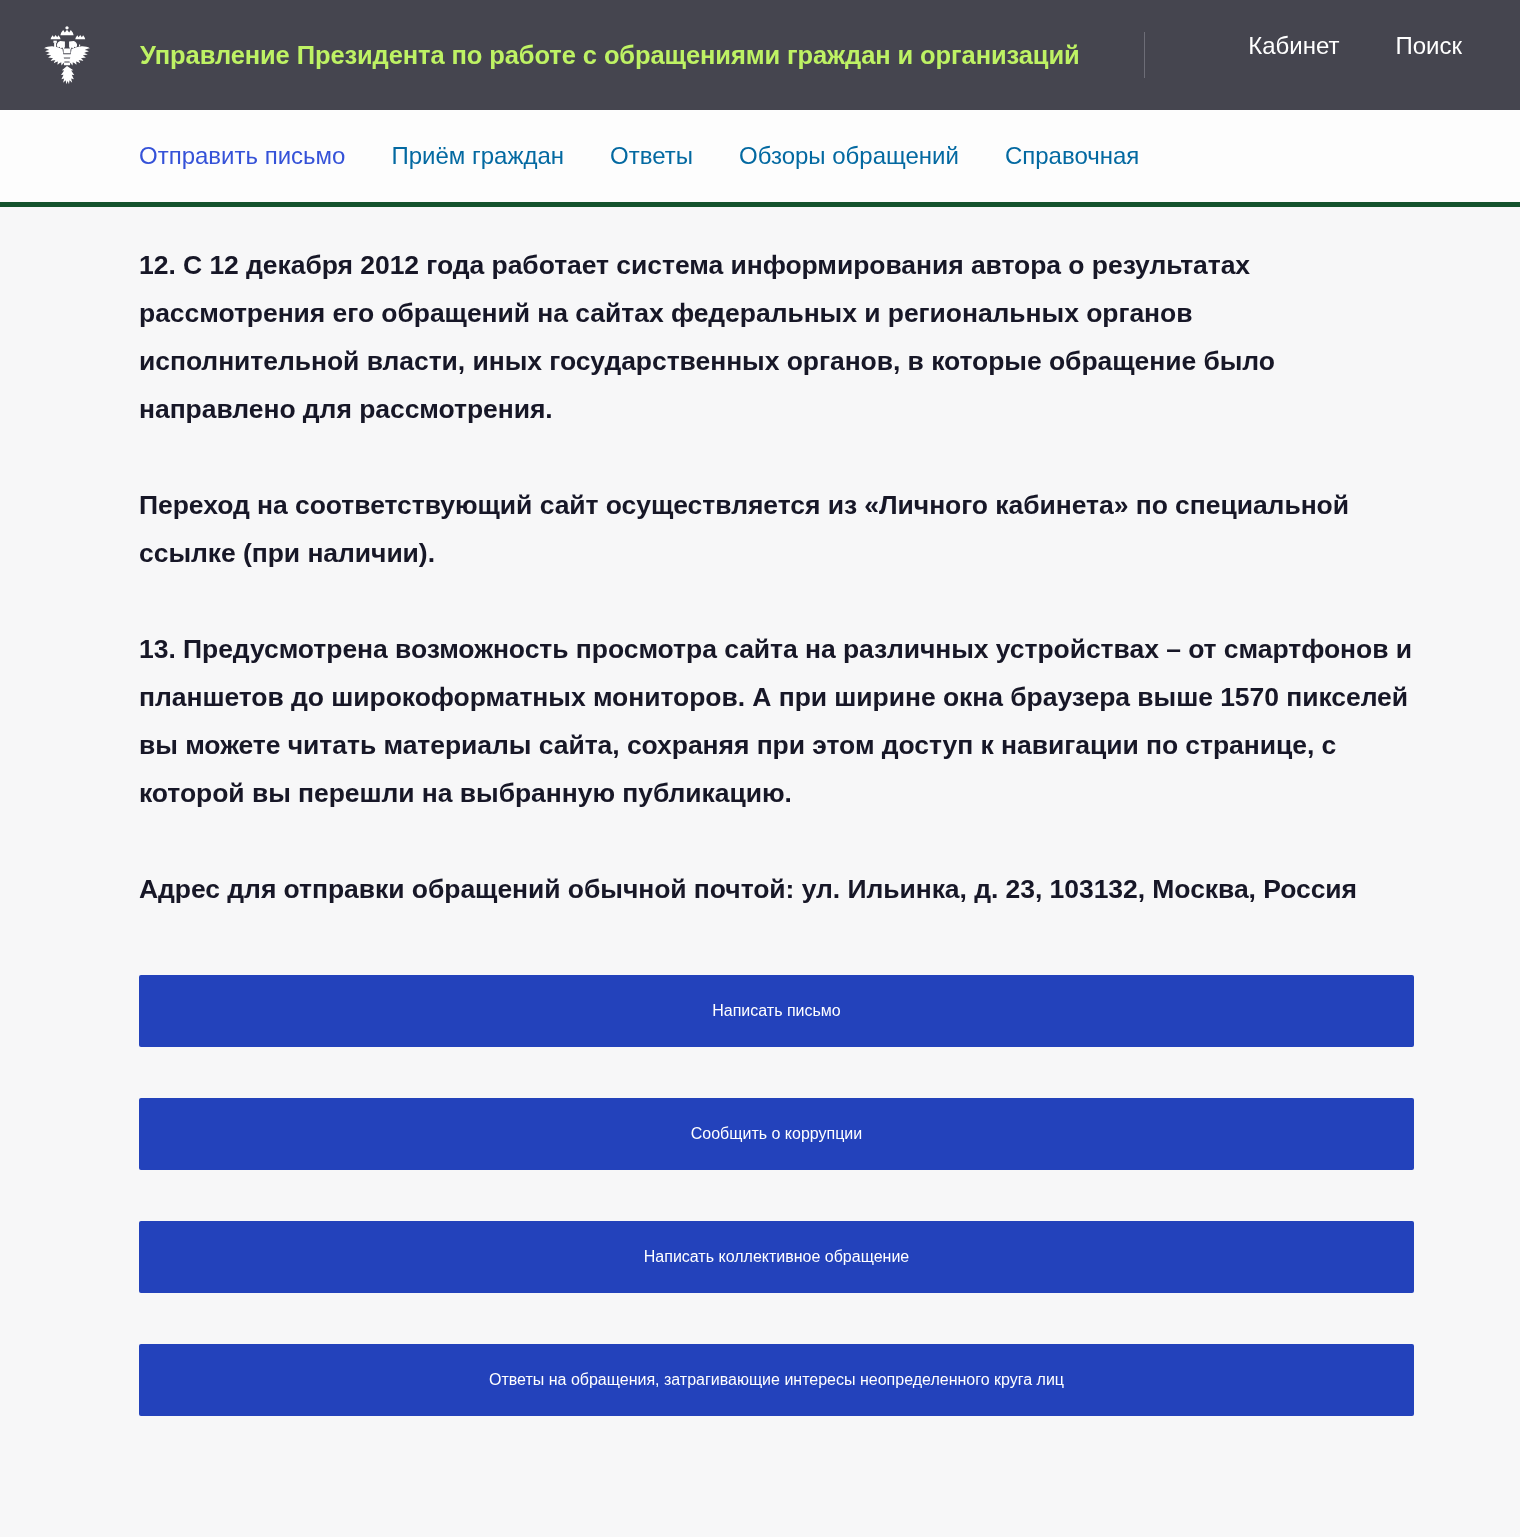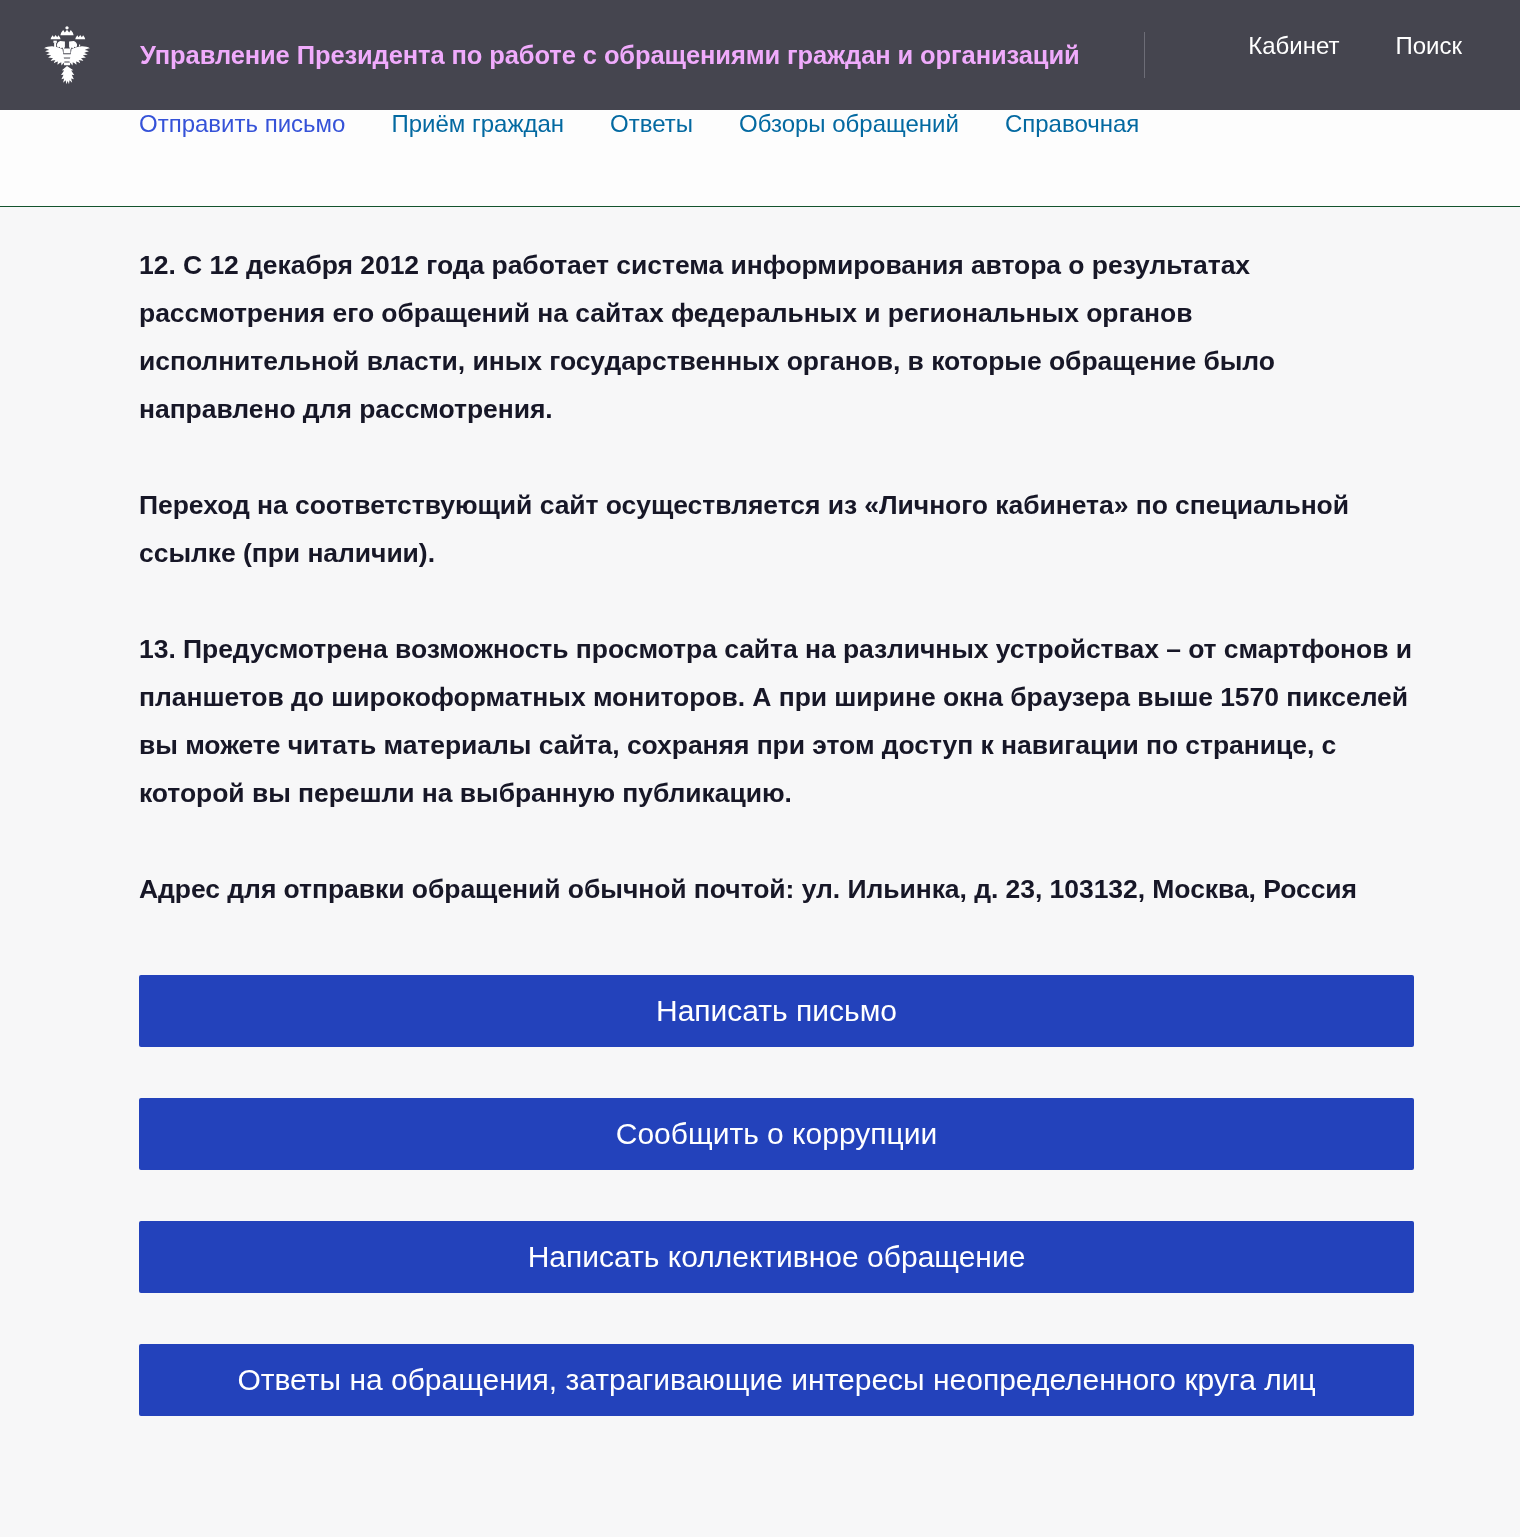--- a/index.html
+++ b/index.html
@@ -33,21 +33,21 @@
     min-width: 0;
   }
   .emblem {
     width: 58px;
     height: 62px;
     flex: 0 0 auto;
     display: block;
   }
   .brand-title {
     margin-left: 44px;
-    color: #f0abfc;
+    color: #bef264;
     font-size: 25.5px;
     font-weight: bold;
     letter-spacing: -0.1px;
     white-space: nowrap;
   }
   .topbar-right {
     display: flex;
     flex: 0 0 auto;
   }
   .divider-v {
@@ -64,23 +64,23 @@
     white-space: nowrap;
     margin-left: 56px;
     cursor: pointer;
   }
   .topbar-link:first-child { margin-left: 0; }
 
   
   .navstrip {
     height: 97px;
     background: #fdfdfd;
-    border-bottom: 1px solid #14532d;
+    border-bottom: 5px solid #14532d;
     display: flex;
-    align-items: flex-start;
+    align-items: center;
     padding: 0 0 0 139px;
   }
   .nav-item {
     font-size: 24px;
     color: #0369a1;
     text-decoration: none;
     white-space: nowrap;
     margin-right: 46px;
     cursor: pointer;
   }
@@ -110,21 +110,21 @@
     padding-top: 62px;
   }
   .btn {
     display: flex;
     align-items: center;
     justify-content: center;
     width: 1275px;
     height: 72px;
     background: #2342bb;
     color: #ffffff;
-    font-size: 30px;
+    font-size: 16px;
     font-family: "Liberation Sans", "DejaVu Sans", sans-serif;
     border: none;
     border-radius: 2px;
     margin-bottom: 51px;
     cursor: pointer;
     text-align: center;
     padding: 0 16px;
   }
   .btn:last-child { margin-bottom: 0; }
 </style>

